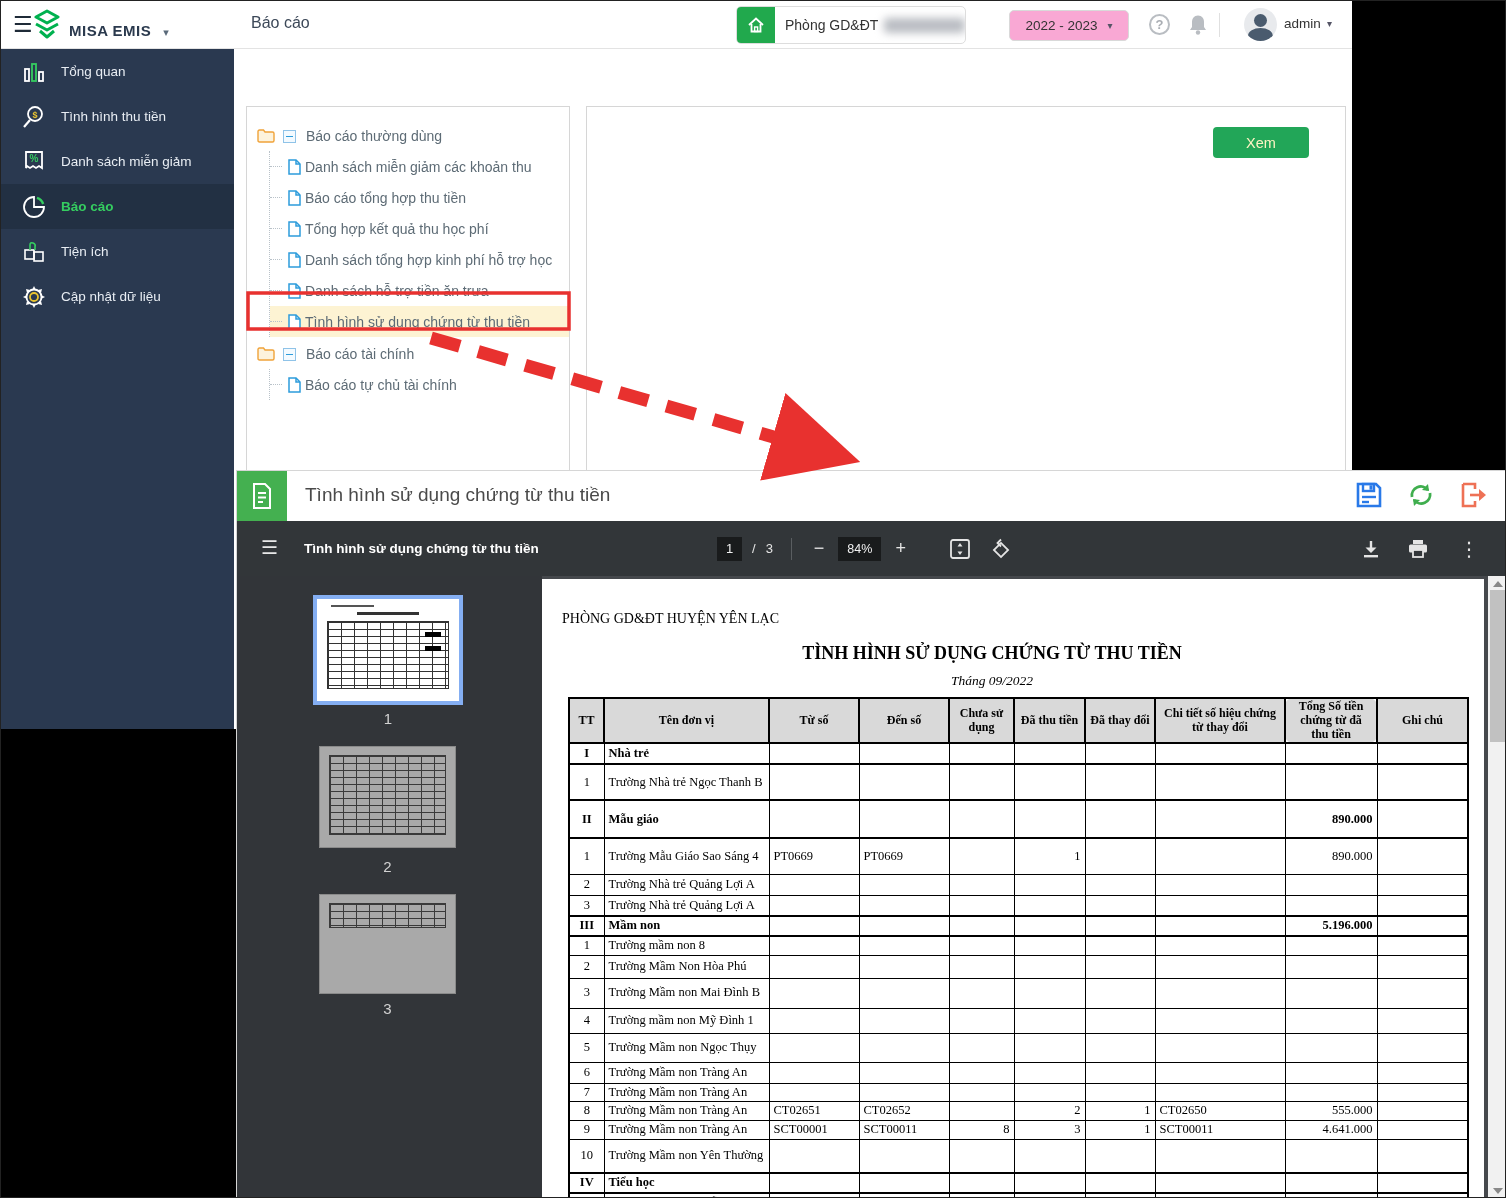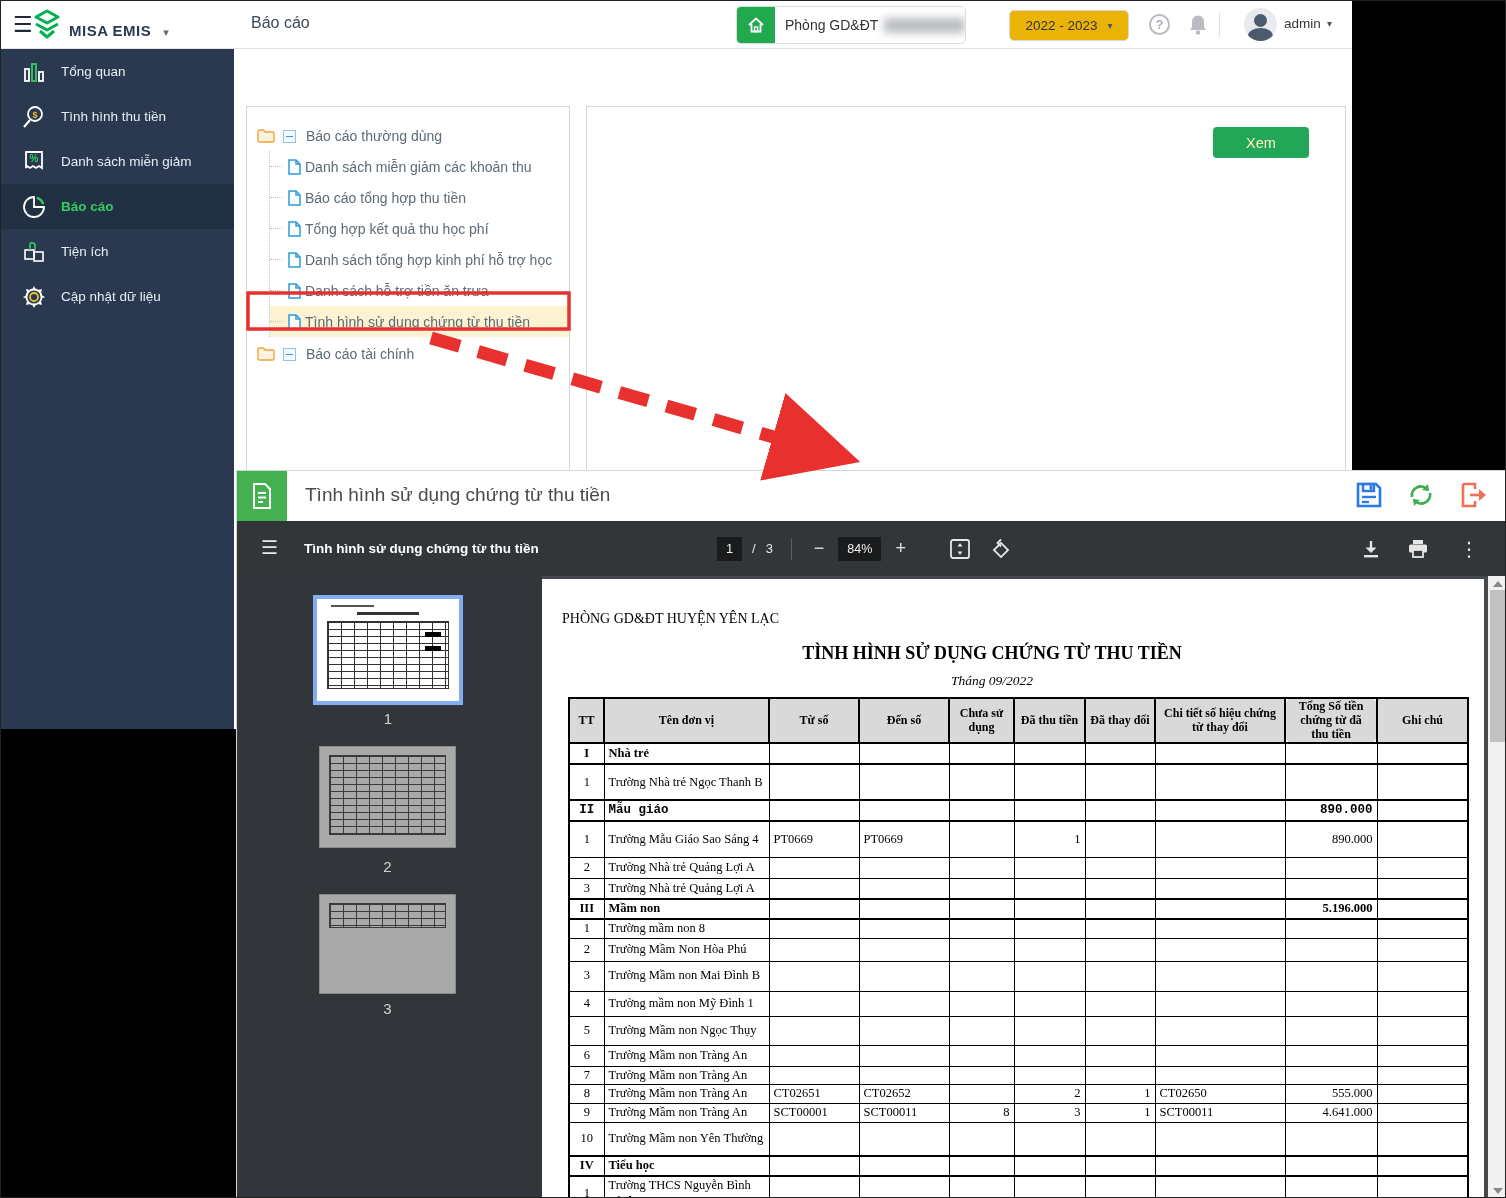--- a/index.html
+++ b/index.html
@@ -16,21 +16,21 @@
   .brand-logo { width:26px; height:30px; }
   .brand-name { margin-left:9px; font-size:15px; font-weight:bold; color:#2b3a4e; letter-spacing:.5px; }
   .brand-caret { margin-left:12px; color:#5a6a7a; font-size:11px; }
   .module-title { position:absolute; left:250px; top:13px; font-size:16px; color:#3c4858; }
 
   .org-box { position:absolute; left:735px; top:5px; width:230px; height:38px; border:1px solid #ddd; border-radius:5px; background:#fff; display:flex; align-items:center; overflow:hidden; }
   .org-ico { width:38px; height:38px; background:#21a94d; display:flex; align-items:center; justify-content:center; flex:0 0 38px; }
   .org-text { margin-left:10px; font-size:14px; color:#333; white-space:nowrap; }
   .org-blur { margin-left:6px; width:92px; height:15px; background:#b9bcc2; border-radius:3px; filter:blur(4px); }
 
-  .year-select { position:absolute; left:1008px; top:9px; width:120px; height:31px; border:1px solid #d9d9d9; border-radius:5px; display:flex; align-items:center; justify-content:center; gap:10px; font-size:13.5px; color:#333; background:#eab308; cursor:pointer; }
+  .year-select { position:absolute; left:1008px; top:9px; width:120px; height:31px; border:1px solid #d9d9d9; border-radius:5px; display:flex; align-items:center; justify-content:center; gap:10px; font-size:13.5px; color:#333; background:#f9a8d4; cursor:pointer; }
   .year-caret { color:#556; font-size:10px; }
   .help-circle { position:absolute; left:1148px; top:13px; width:21px; height:21px; border:2px solid #b9bdc2; border-radius:50%; color:#a9adb3; font-size:13px; font-weight:bold; text-align:center; line-height:18px; cursor:pointer;}
   .bell { position:absolute; left:1186px; top:12px; cursor:pointer; }
   .top-sep { position:absolute; left:1218px; top:12px; width:1px; height:24px; background:#e0e0e0; }
   .avatar { position:absolute; left:1243px; top:7px; width:33px; height:33px; border-radius:50%; background:#e8eaed; overflow:hidden; cursor:pointer;}
   .avatar .a-head { position:absolute; left:10px; top:6px; width:13px; height:13px; border-radius:50%; background:#4a5b6e; }
   .avatar .a-body { position:absolute; left:4px; top:20px; width:25px; height:16px; border-radius:50% 50% 0 0; background:#4a5b6e; }
   .admin-name { position:absolute; left:1283px; top:15px; font-size:13.5px; color:#333; cursor:pointer;}
   .admin-caret { position:absolute; left:1326px; top:17px; font-size:10px; color:#556; }
 
@@ -302,20 +302,31 @@
           <div class="tree-group">
             <div class="tree-group-row">
               <span>
                 <svg class="ic" width="18" height="14" viewBox="0 0 18 14">
                   <path d="M1 2.5 Q1 1 2.5 1 H6.5 L8 3 H15.5 Q17 3 17 4.5 V11.5 Q17 13 15.5 13 H2.5 Q1 13 1 11.5 Z" fill="#fdf3dd" stroke="#f0a33a" stroke-width="1.4"></path>
                 </svg>
               </span>
               <span class="expand-box"></span>
               <span class="tree-group-label">Báo cáo tài chính</span>
             </div>
+            <div class="tree-children">
+              <div class="tree-item">
+                <span>
+                  <svg class="ic" width="13" height="16" viewBox="0 0 13 16" style="margin-left:6px">
+                    <path d="M1 1 H8 L12 5 V15 H1 Z" fill="#fff" stroke="#2d9cdb" stroke-width="1.5"></path>
+                    <path d="M8 1 V5 H12" fill="none" stroke="#2d9cdb" stroke-width="1.5"></path>
+                  </svg>
+                </span>
+                <span class="t-label">Báo cáo tự chủ tài chính</span>
+              </div>
+            </div>
           </div>
         </div>
       <div class="preview-panel">
         <button class="xem-btn">Xem</button>
       </div>
     </div>
   </div>
 
   <div id="overlay">
 
@@ -463,21 +474,21 @@
                 <td class="c-left">Trường Nhà trẻ Ngọc Thanh B</td>
                 <td class="c-left"></td>
                 <td class="c-left"></td>
                 <td class="c-right"></td>
                 <td class="c-right"></td>
                 <td class="c-right"></td>
                 <td class="c-left"></td>
                 <td class="c-right"></td>
                 <td class="c-left"></td>
               </tr>
-              <tr class="rrow section" style="height: 21px; font-family: Liberation Mono, monospace;">
+              <tr class="rrow section" style="height: 38px;">
                 <td class="c-tt">II</td>
                 <td class="c-left">Mẫu giáo</td>
                 <td class="c-left"></td>
                 <td class="c-left"></td>
                 <td class="c-right"></td>
                 <td class="c-right"></td>
                 <td class="c-right"></td>
                 <td class="c-left"></td>
                 <td class="c-right">890.000</td>
                 <td class="c-left"></td>

